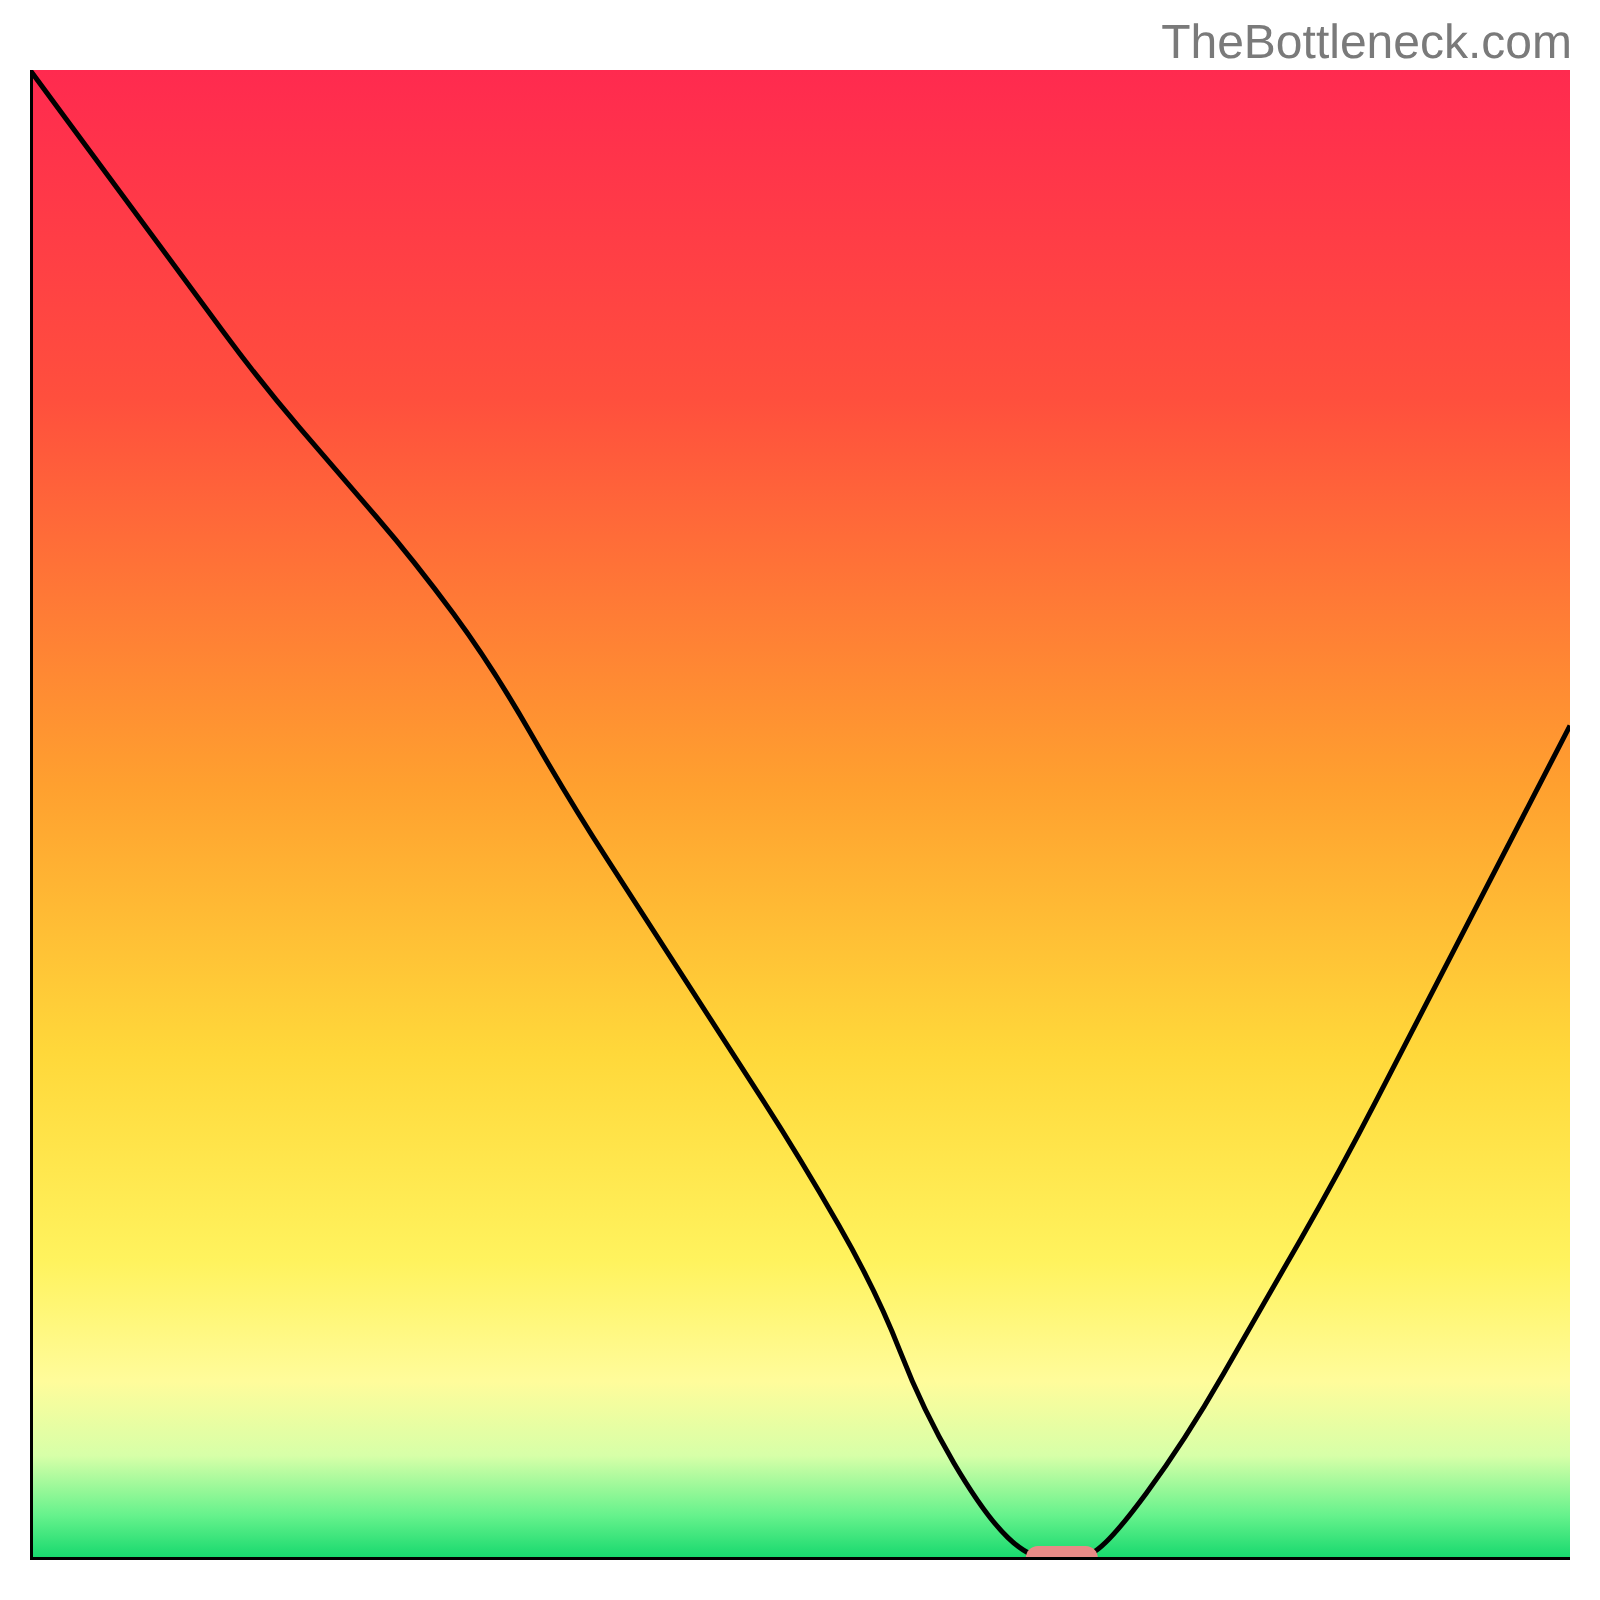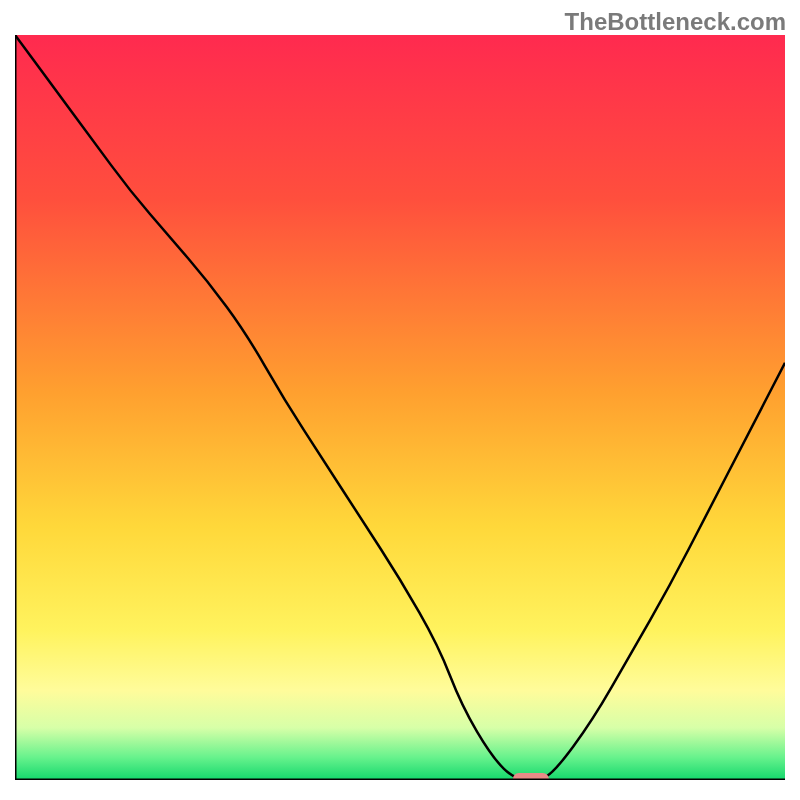--- a/index.html
+++ b/index.html
@@ -10,21 +10,21 @@
   position: relative;
   font-family: Arial, sans-serif;
   background: #fff;
 }
 .watermark {
   position: absolute;
   top: 8px;
   right: 14px;
   color: #7a7a7a;
   font-size: 24px;
-  font-weight: 700;
+  font-weight: 400;
   z-index: 10;
 }
 .plot-area {
   position: absolute;
   top: 35px;
   left: 15px;
   width: 770px;
   height: 745px;
   box-sizing: border-box;
 }

